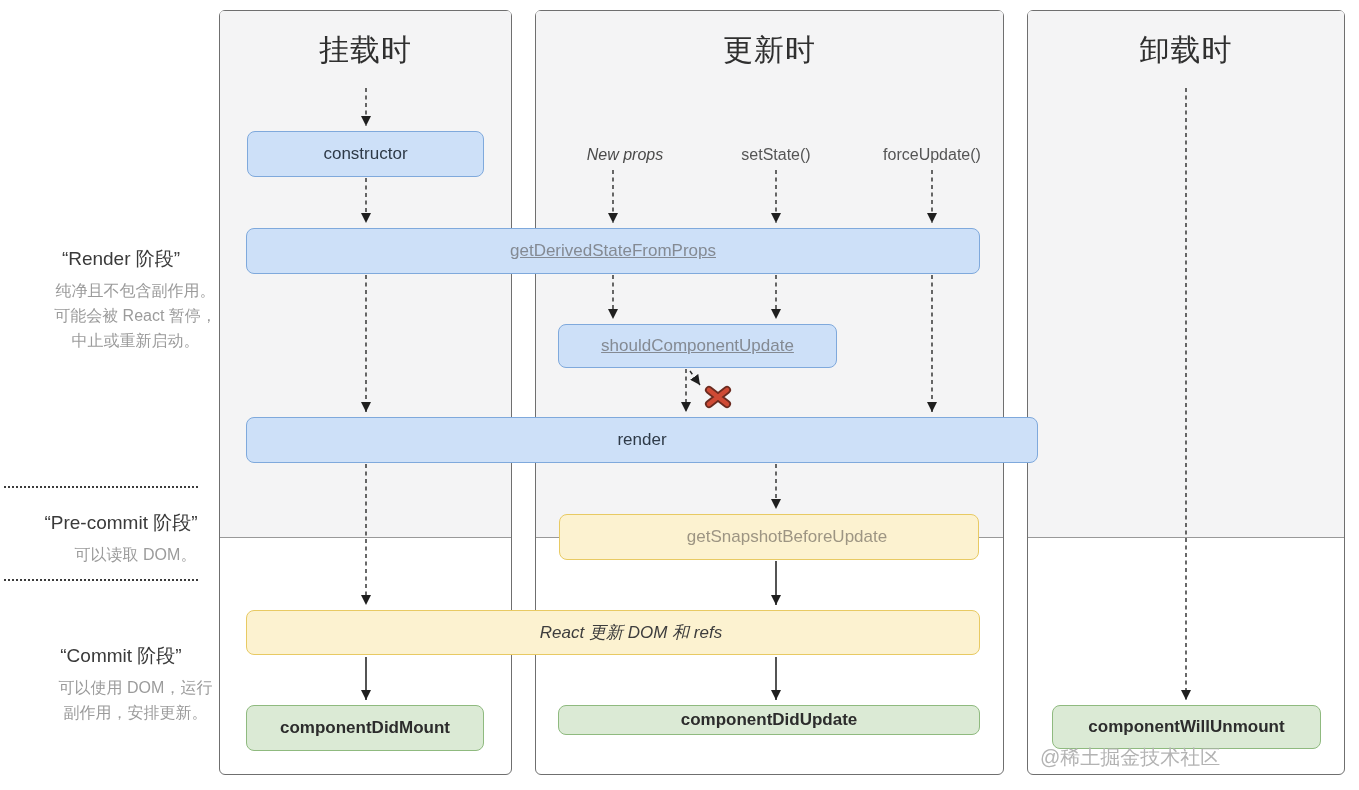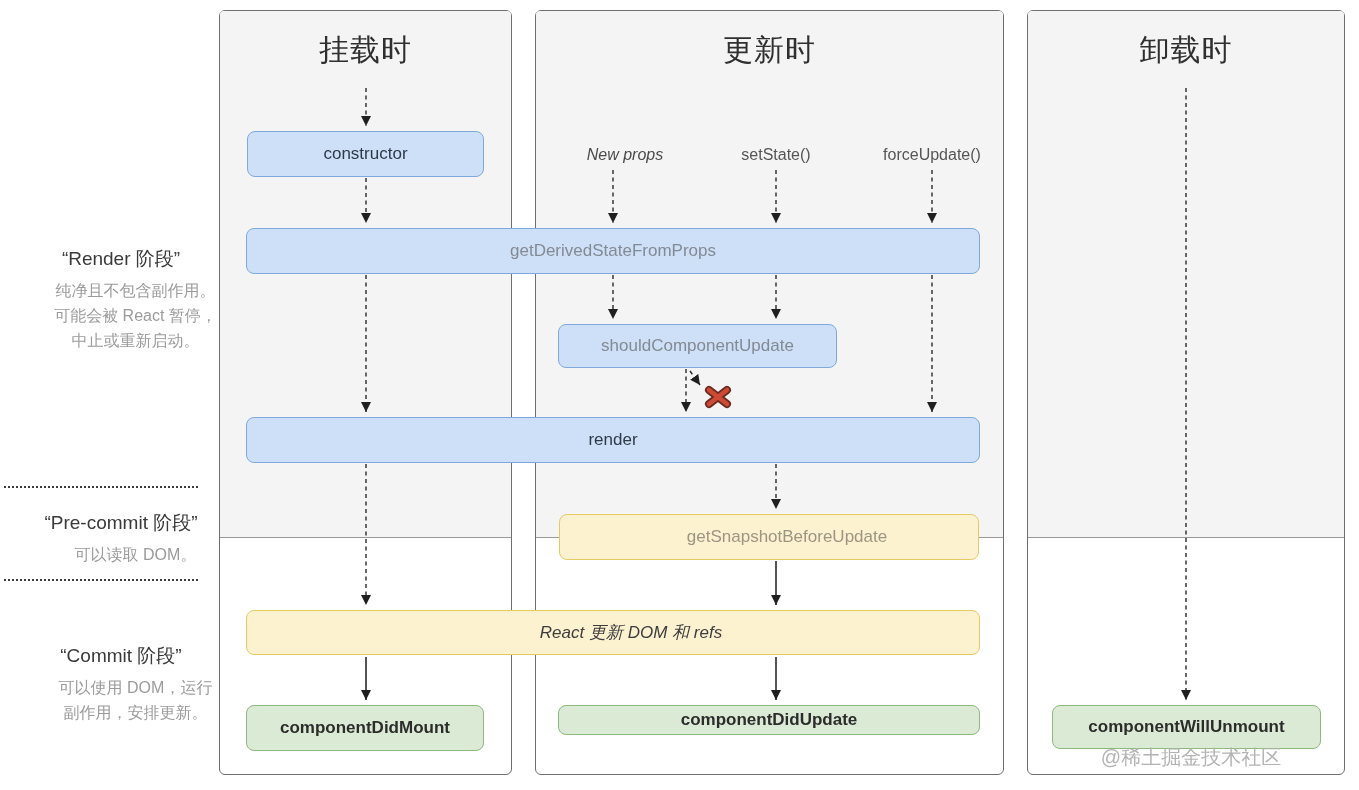--- a/index.html
+++ b/index.html
@@ -20,40 +20,40 @@
          background:var(--panel-gray);border-bottom:1px solid var(--zone-line);
          border-radius:4px 4px 0 0;}
   .panel-title{position:absolute;top:30px;font-size:30px;color:#2f2f2f;
          text-align:center;letter-spacing:1px;}
 
   .box{position:absolute;display:flex;align-items:center;justify-content:center;
        border-radius:8px;font-size:17px;}
   .blue{background:var(--blue-fill);border:1.5px solid var(--blue-border);}
   .yellow{background:var(--yellow-fill);border:1.5px solid var(--yellow-border);padding-left:36px;}
   .green{background:var(--green-fill);border:1.5px solid var(--green-border);}
-  .muted{color:#848a93;}
+  .muted{color:#848a93;text-decoration:underline;}
   .muted-y{color:#9d9583;}
   .strong{font-weight:normal;color:#2e3a48;}
   .strong-g{font-weight:bold;color:#2c2c2c;}
   .italic{font-style:italic;color:#3d3d3d;}
 
   .trigger{position:absolute;top:146px;width:160px;text-align:center;
            font-size:16px;color:#555;}
   .trigger.it{font-style:italic;color:#4a4a4a;}
 
   .side-section{position:absolute;left:0;width:202px;text-align:center;margin-left:20px;}
   .side-title{font-size:19px;color:#3a3a3a;margin-bottom:6px;}
   .side-line{font-size:16px;color:#9b9b9b;line-height:25px;padding-left:29px;}
   .dotline{position:absolute;left:4px;width:194px;border-top:2px dotted #3c3c3c;}
 
   svg.flows{position:absolute;left:0;top:0;}
   .dash{stroke:var(--arrow);stroke-width:1.4;fill:none;stroke-dasharray:4 3.5;}
   .solid{stroke:var(--arrow);stroke-width:1.6;fill:none;}
 
-  .watermark{position:absolute;top:744px;left:1040px;width:302px;text-align:center;
+  .watermark{position:absolute;top:744px;left:1040px;width:302px;text-align:left;
              font-size:20px;color:#b3b3b3;z-index:5;}
 </style>
 </head>
 <body>
 
 <div class="stage">
 
   <div class="side-section" style="top:246px">
     <div class="side-title">“Render 阶段”</div>
     <div class="side-line">纯净且不包含副作用。</div>
@@ -126,21 +126,21 @@
     <line class="dash" x1="776" y1="464" x2="776" y2="509" marker-end="url(#ah)"></line>
     <line class="solid" x1="776" y1="561" x2="776" y2="605" marker-end="url(#ah)"></line>
     <line class="solid" x1="776" y1="657" x2="776" y2="700" marker-end="url(#ah)"></line>
 
     <line class="dash" x1="1186" y1="88" x2="1186" y2="700" marker-end="url(#ah)"></line>
   </svg>
 
   <div class="box blue strong" style="left:247px;top:131px;width:237px;height:46px">constructor</div>
   <div class="box blue muted" style="left:246px;top:228px;width:734px;height:46px">getDerivedStateFromProps</div>
   <div class="box blue muted" style="left:558px;top:324px;width:279px;height:44px">shouldComponentUpdate</div>
-  <div class="box blue strong" style="left:246px;top:417px;width:734px;height:46px">render</div>
+  <div class="box blue strong" style="left:246px;top:417px;width:792px;height:46px">render</div>
   <div class="box yellow muted-y" style="left:559px;top:514px;width:420px;height:46px">getSnapshotBeforeUpdate</div>
   <div class="box yellow italic" style="left:246px;top:610px;width:734px;height:45px">React 更新 DOM 和 refs</div>
   <div class="box green strong-g" style="left:246px;top:705px;width:238px;height:46px">componentDidMount</div>
   <div class="box green strong-g" style="left:558px;top:705px;width:422px;height:30px">componentDidUpdate</div>
   <div class="box green strong-g" style="left:1052px;top:705px;width:269px;height:44px">componentWillUnmount</div>
 
   <div class="watermark">@稀土掘金技术社区</div>
 </div>
 
 </body></html>

